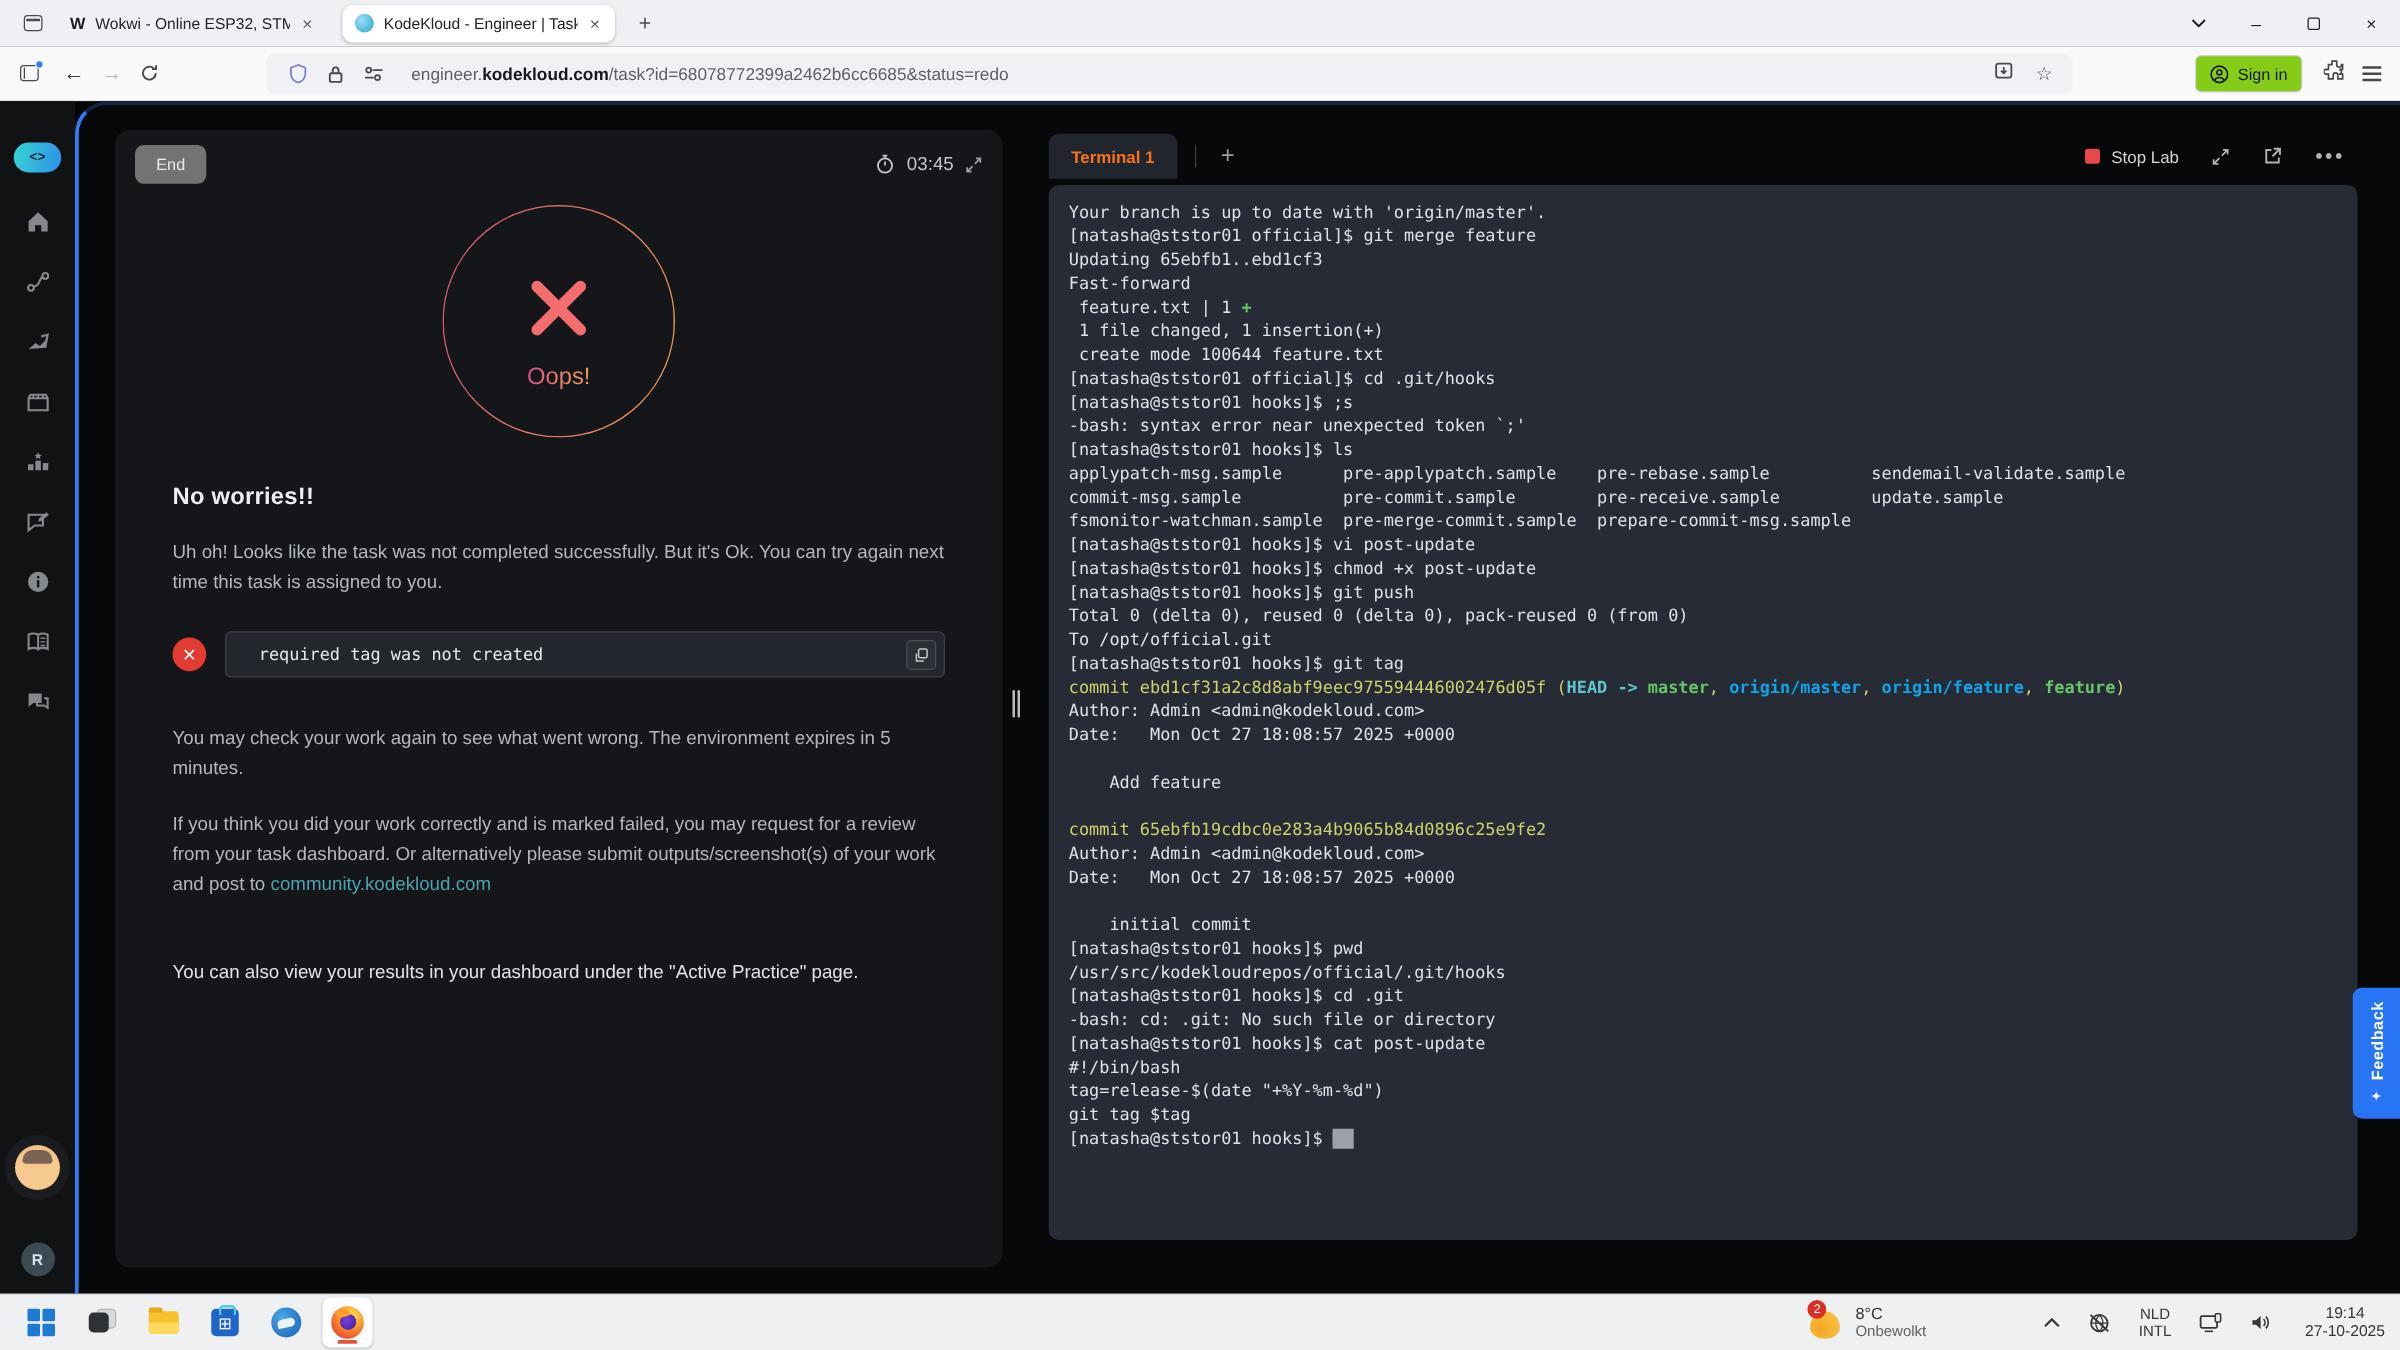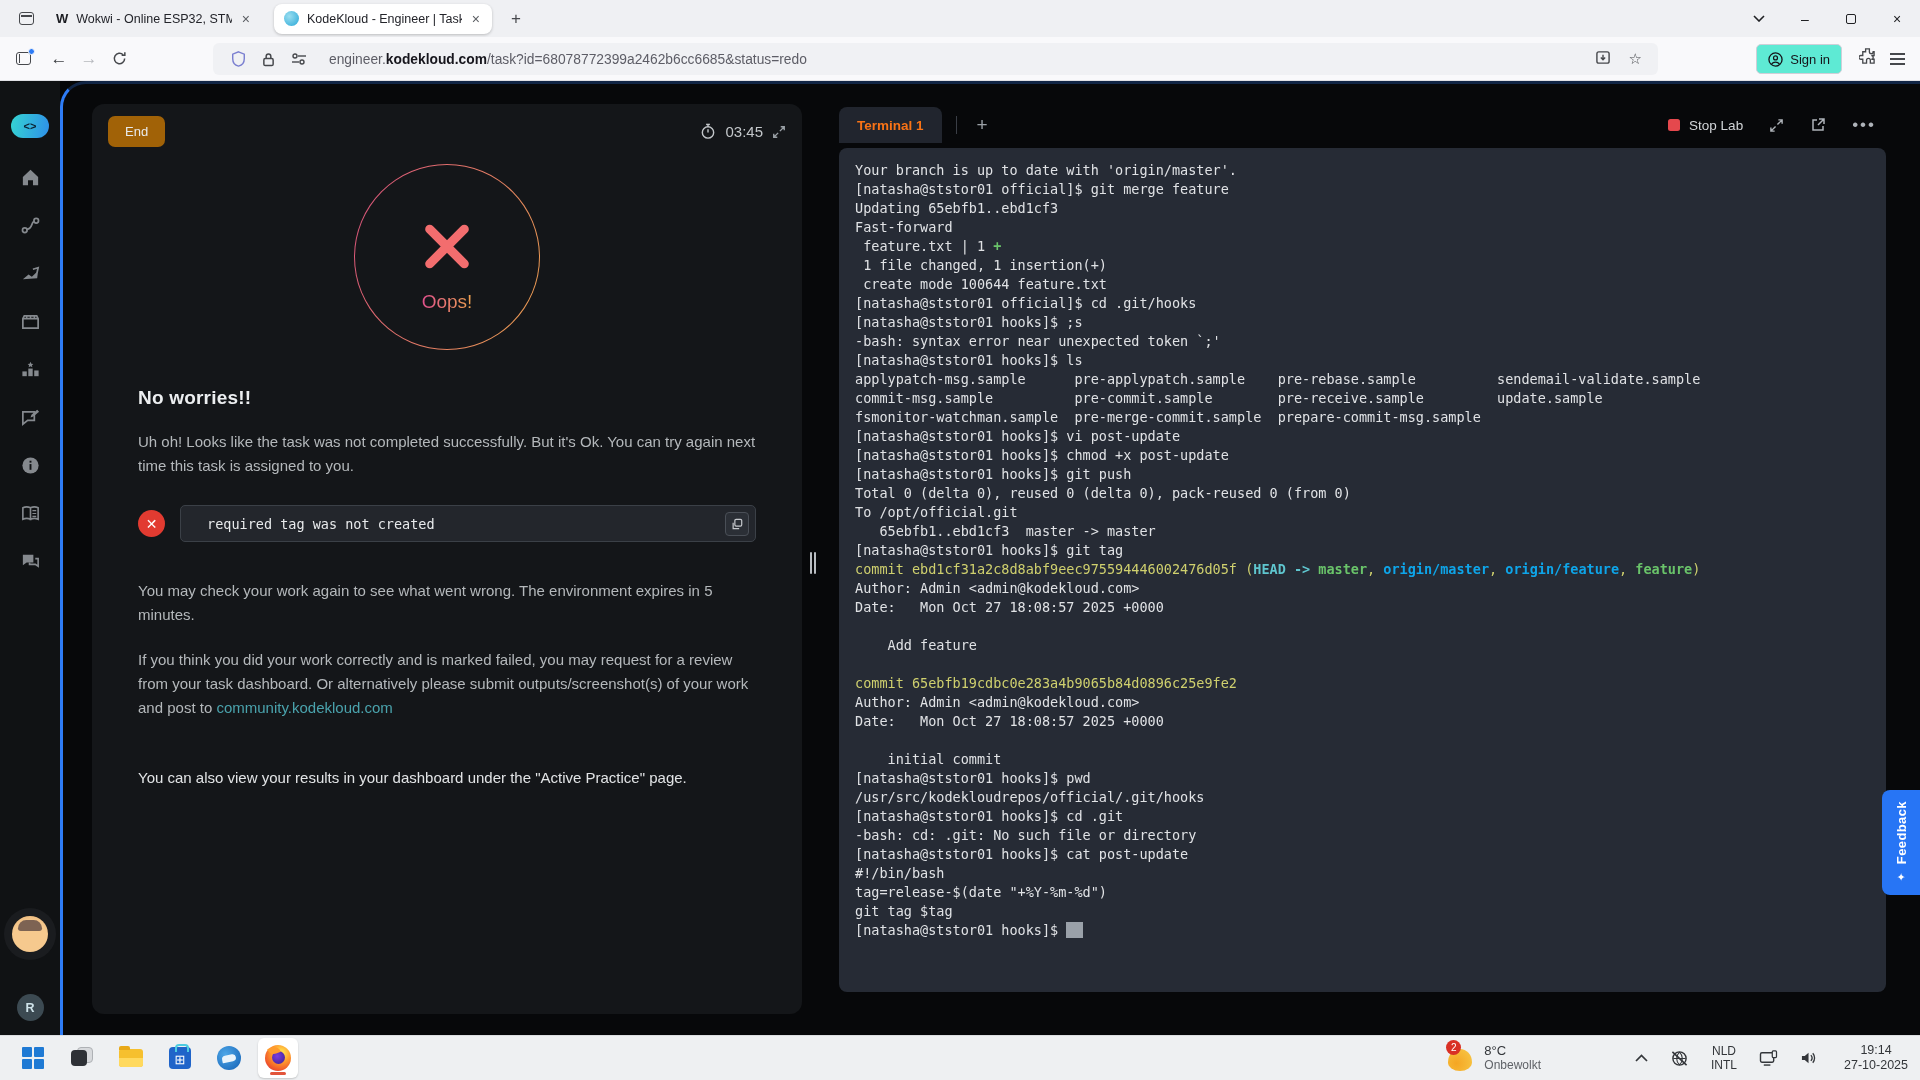--- a/index.html
+++ b/index.html
@@ -42,21 +42,21 @@
   .nav-back { margin-left:6px; font-size:17px; }
   .nav-fwd { color:#b6b8bd; font-size:17px; }
   .urlfield { position:absolute; left:213px; top:6px; width:1445px; height:32px; background:#f0f1f4;
     border-radius:6px; display:flex; align-items:center; padding:0 10px; }
   .urlfield .uic { margin-left:8px; margin-right:8px; display:flex; }
   .url-text { margin-left:14px; font-size:13.8px; color:#5d5d66; white-space:nowrap; }
   .url-text b { color:#17161d; font-weight:600; }
   .url-right { margin-left:auto; display:flex; align-items:center; gap:18px; padding-right:6px; }
   .star { font-size:15px; color:#46484c; }
   .signin { position:absolute; right:78px; top:7px; height:30px; border:1px solid #cfcfd8; border-radius:5px;
-    background:#5eead4; display:flex; align-items:center; gap:7px; padding:0 11px; font-size:13px; color:#15141a; }
+    background:#84cc16; display:flex; align-items:center; gap:7px; padding:0 11px; font-size:13px; color:#15141a; }
   .puzzle { position:absolute; right:44px; top:10px; }
   .hamb { position:absolute; right:10px; top:9px; width:26px; height:26px; display:flex; flex-direction:column;
     justify-content:center; gap:3.5px; align-items:center; }
   .hamb i { display:block; width:15px; height:1.7px; background:#46484c; }
 
   
   .app { position:absolute; top:81px; left:0; width:1920px; height:954px; background:#050607; }
   .app-sidebar { position:absolute; left:0; top:0; width:60px; height:100%; background:#101214; }
   .kk-logo { position:absolute; left:50%; top:33px; transform:translateX(-50%); width:38px; height:24px;
     border-radius:12px; background:linear-gradient(100deg,#35d4d2,#2e8fe8);
@@ -72,21 +72,21 @@
     display:flex; align-items:center; justify-content:center; font-size:12.5px; font-weight:bold; }
 
   .app-content { position:absolute; left:60px; top:0; width:1860px; height:100%;
     background:#07080a; border-left:3px solid #2e7cf6; border-top:3px solid rgba(46,124,246,.25);
     border-top-left-radius:26px; }
 
   
   .lpanel { position:absolute; left:29px; top:20px; width:710px; height:910px; background:#141619;
     border-radius:12px; padding:12px 16px; }
   .lp-head { display:flex; align-items:center; }
-  .end-btn { background:#a16207; color:#e8eaec; font-size:13px; border:none; border-radius:7px;
+  .end-btn { background:#737373; color:#e8eaec; font-size:13px; border:none; border-radius:7px;
     padding:8px 17px; }
   .lp-timer { margin-left:auto; display:flex; align-items:center; gap:9px; color:#c3c7ca; font-size:15px; }
   .lp-timer svg { display:block; }
   .oops-wrap { margin:17px auto 0; width:186px; height:186px; border-radius:50%;
     border:1.5px solid transparent;
     background:linear-gradient(#141619,#141619) padding-box, linear-gradient(110deg,#d94f7e,#eda24f) border-box;
     display:flex; flex-direction:column; align-items:center; justify-content:center; }
   .xmark { position:relative; width:62px; height:62px; margin-top:14px; }
   .xmark i { position:absolute; left:2px; top:27px; width:58px; height:9px; border-radius:5px; background:#f36d6e; }
   .xmark i:first-child { transform:rotate(45deg); }
@@ -433,21 +433,20 @@
           <div class="tl"><span>-bash: syntax error near unexpected token `;'</span></div>
           <div class="tl"><span>[natasha@ststor01 hooks]$ ls</span></div>
           <div class="tl"><span>applypatch-msg.sample      pre-applypatch.sample    pre-rebase.sample          sendemail-validate.sample</span></div>
           <div class="tl"><span>commit-msg.sample          pre-commit.sample        pre-receive.sample         update.sample</span></div>
           <div class="tl"><span>fsmonitor-watchman.sample  pre-merge-commit.sample  prepare-commit-msg.sample</span></div>
           <div class="tl"><span>[natasha@ststor01 hooks]$ vi post-update</span></div>
           <div class="tl"><span>[natasha@ststor01 hooks]$ chmod +x post-update</span></div>
           <div class="tl"><span>[natasha@ststor01 hooks]$ git push</span></div>
           <div class="tl"><span>Total 0 (delta 0), reused 0 (delta 0), pack-reused 0 (from 0)</span></div>
           <div class="tl"><span>To /opt/official.git</span></div>
-          <div class="tl"><span>   65ebfb1..ebd1cf3  master -&gt; master</span></div>
           <div class="tl"><span>[natasha@ststor01 hooks]$ git tag</span></div>
           <div class="tl"><span class="t-y">commit ebd1cf31a2c8d8abf9eec975594446002476d05f (</span><span class="t-c">HEAD -&gt; </span><span class="t-g">master</span><span class="t-y">, </span><span class="t-r">origin/master</span><span class="t-y">, </span><span class="t-r">origin/feature</span><span class="t-y">, </span><span class="t-g">feature</span><span class="t-y">)</span></div>
           <div class="tl"><span>Author: Admin &lt;admin@kodekloud.com&gt;</span></div>
           <div class="tl"><span>Date:   Mon Oct 27 18:08:57 2025 +0000</span></div>
           <div class="tl"></div>
           <div class="tl"><span>    Add feature</span></div>
           <div class="tl"></div>
           <div class="tl"><span class="t-y">commit 65ebfb19cdbc0e283a4b9065b84d0896c25e9fe2</span></div>
           <div class="tl"><span>Author: Admin &lt;admin@kodekloud.com&gt;</span></div>
           <div class="tl"><span>Date:   Mon Oct 27 18:08:57 2025 +0000</span></div>

